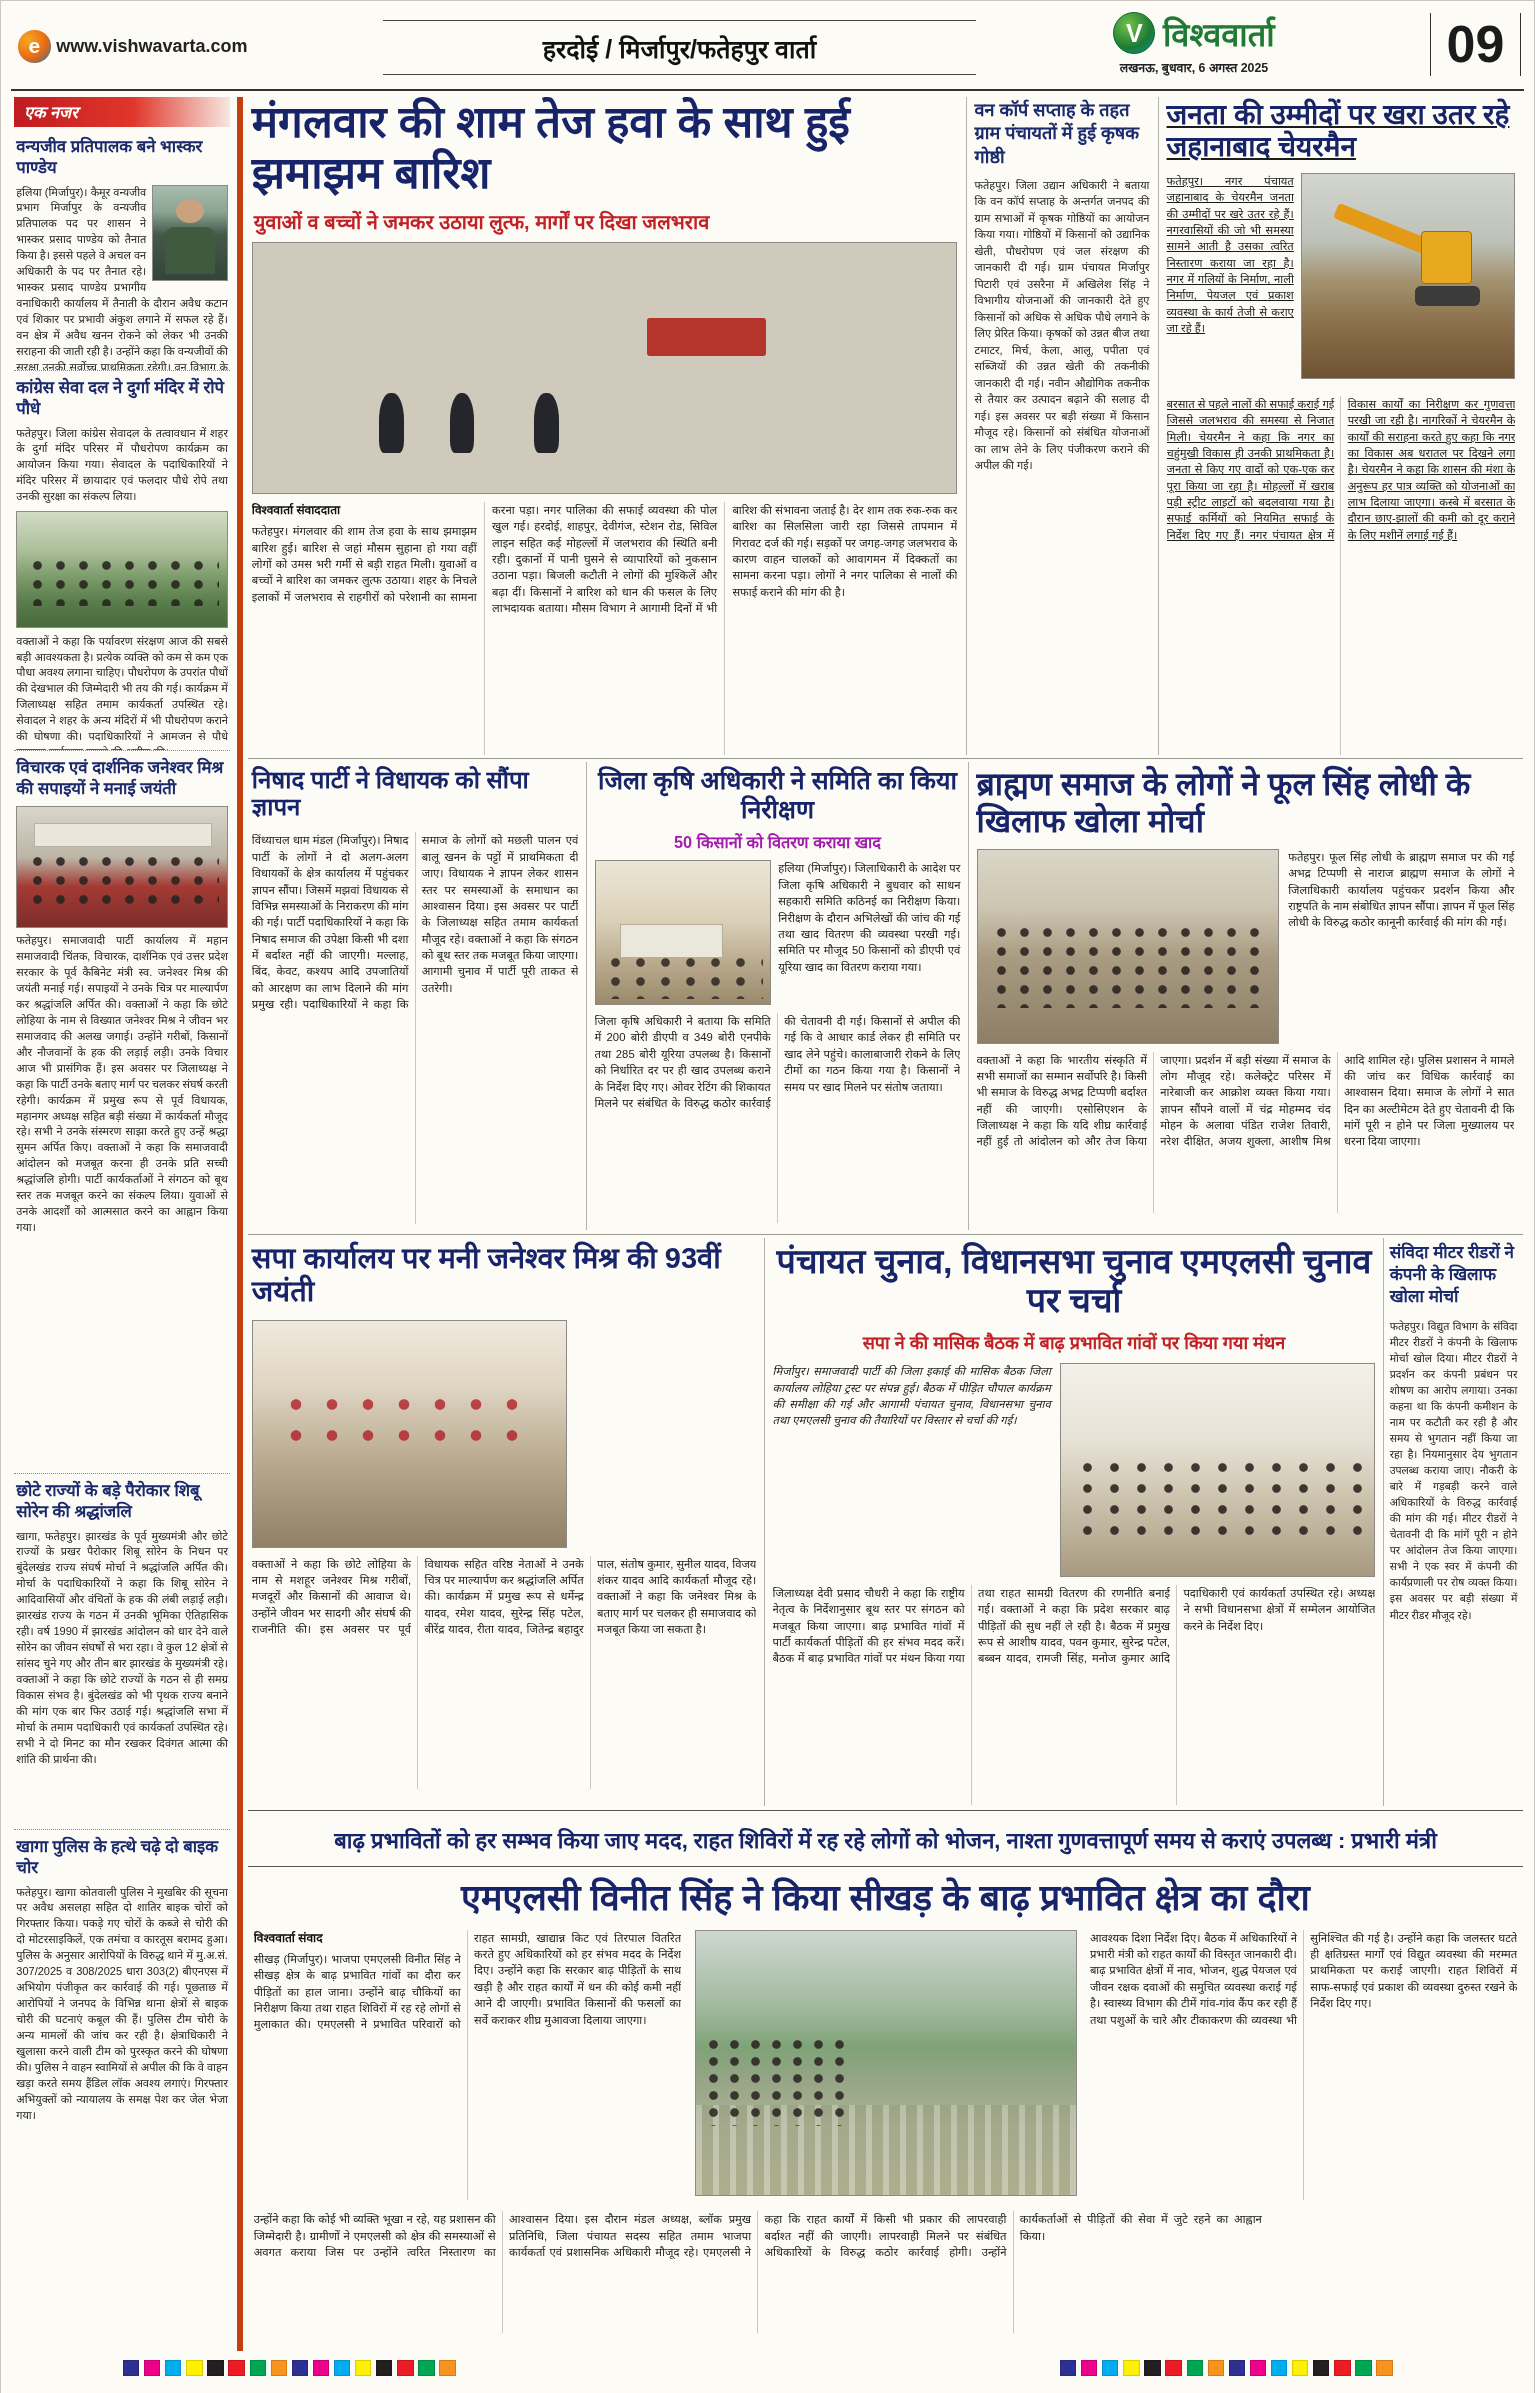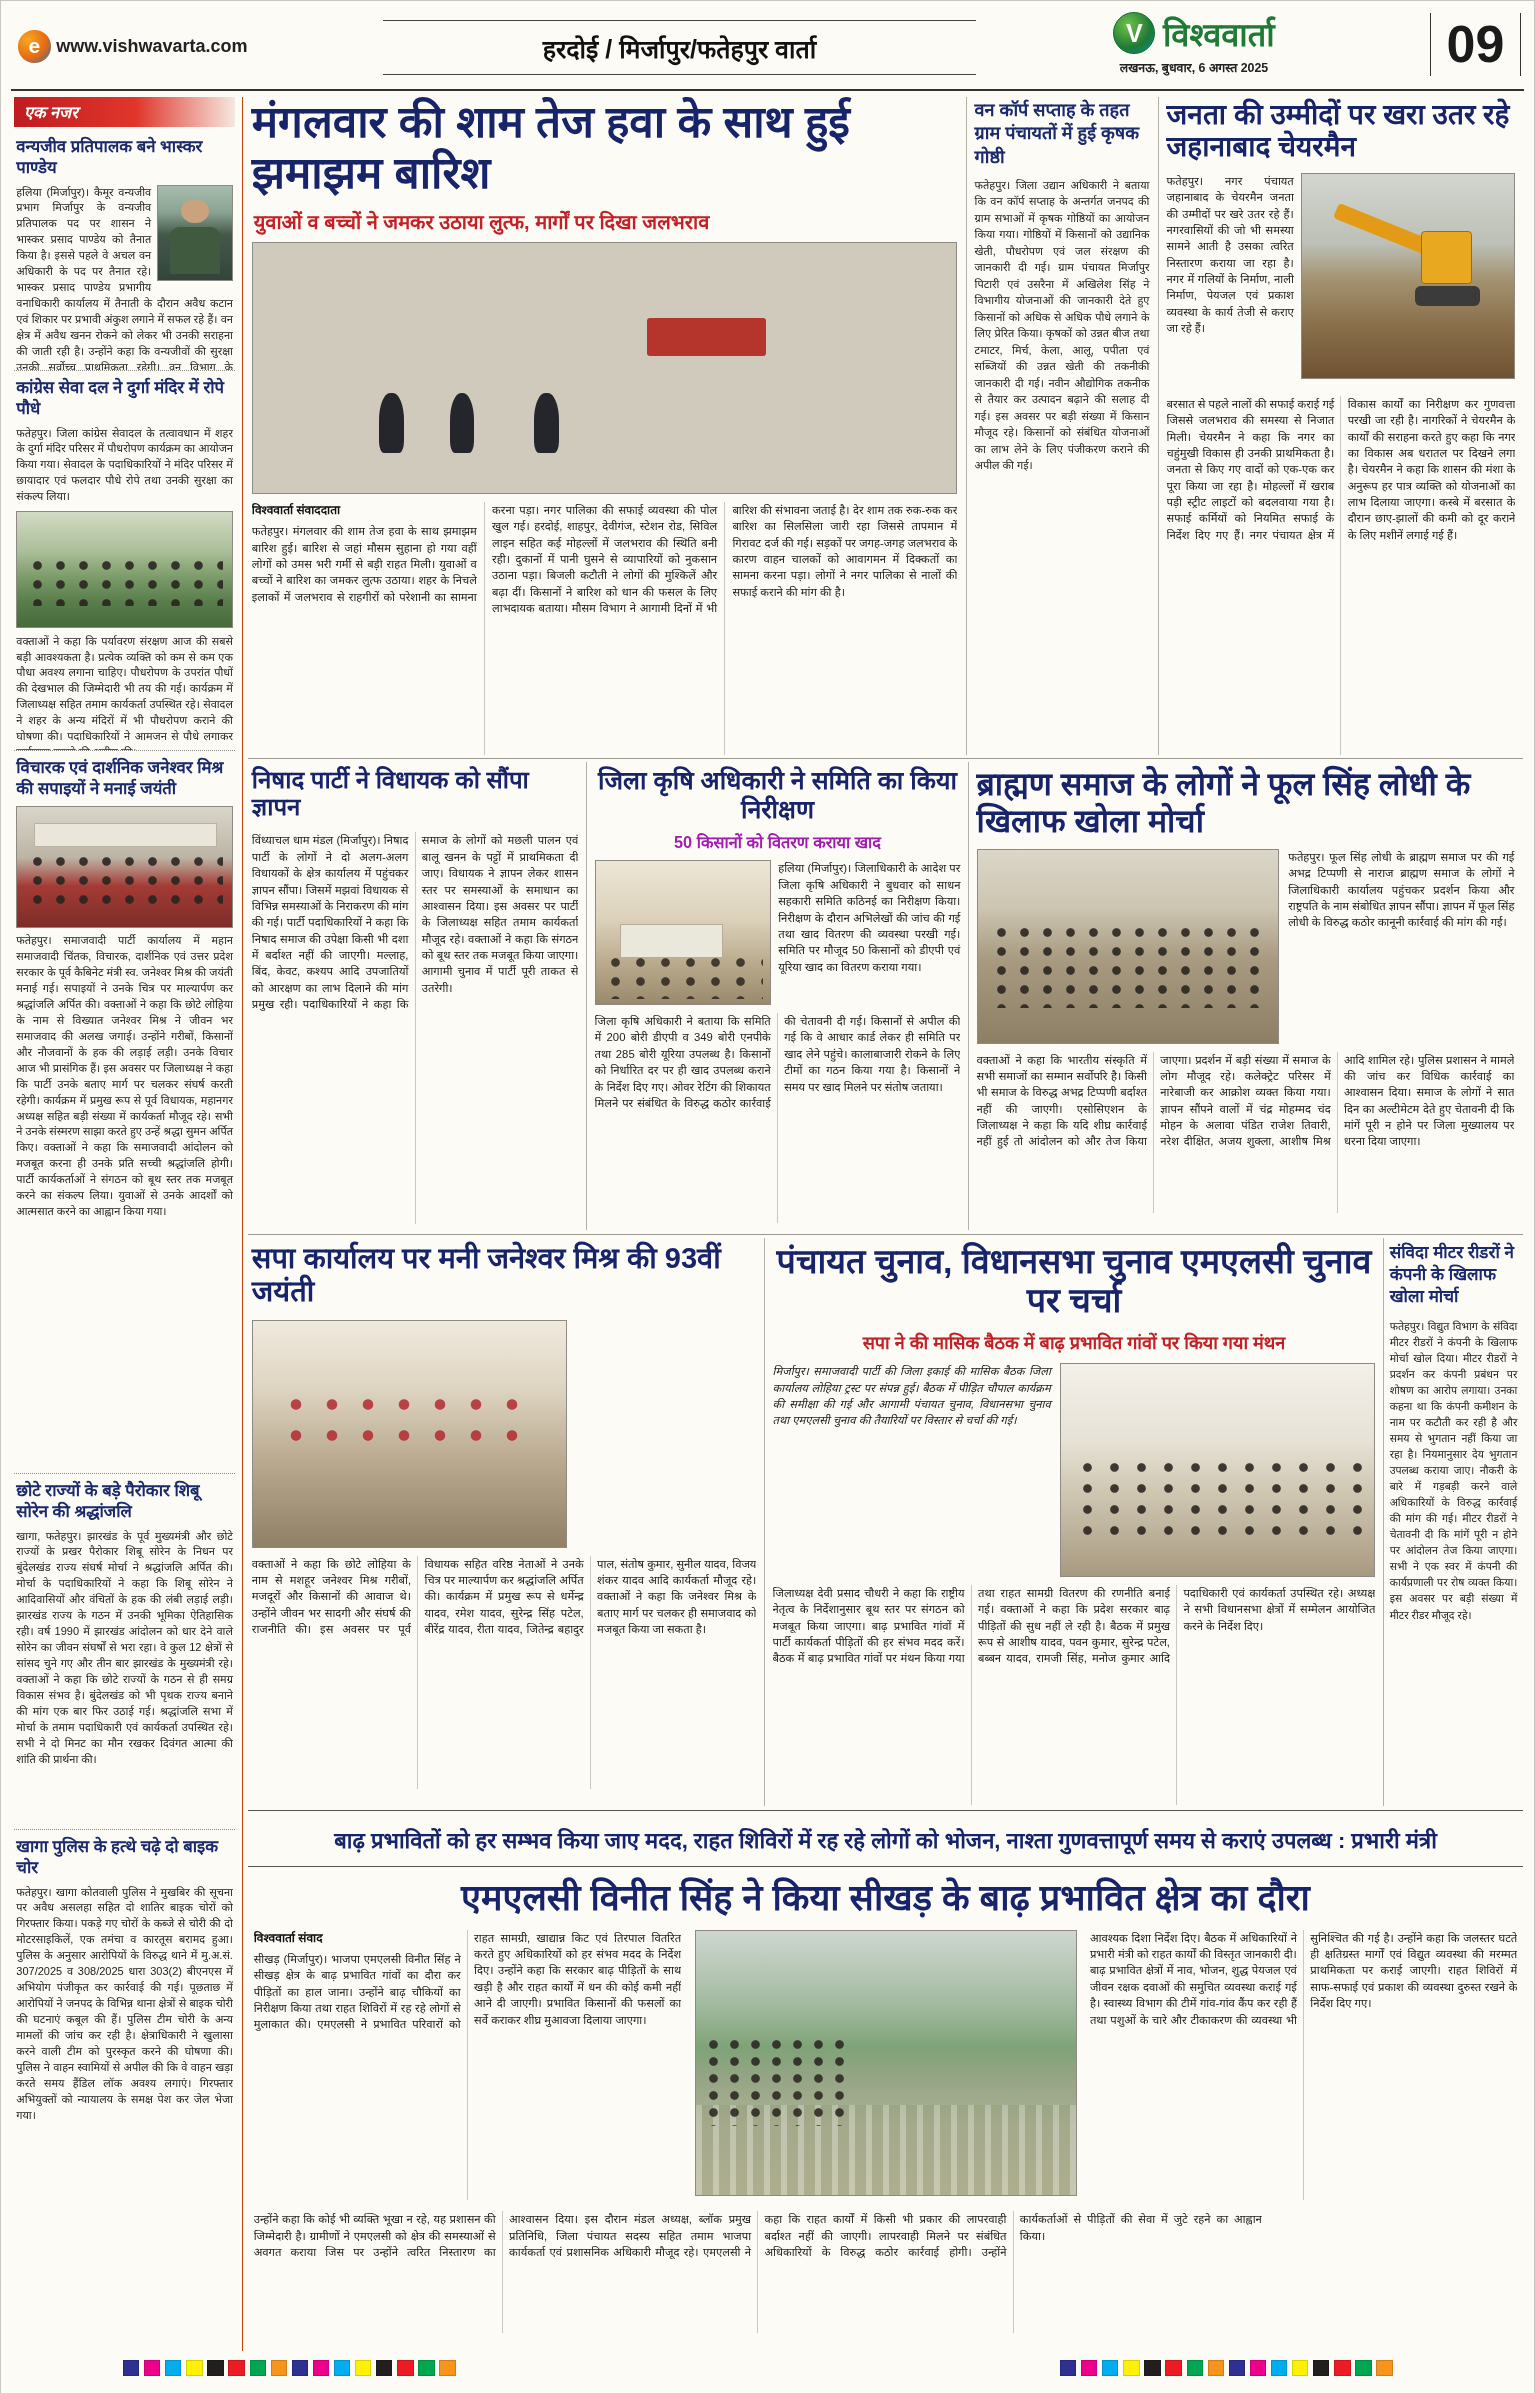--- a/index.html
+++ b/index.html
@@ -58,42 +58,42 @@
   .ph-river::after { content:""; position:absolute; left:2%; top:40%; width:40%; height:34%;
     background-image:radial-gradient(circle, rgba(40,34,30,.85) 3.8px, transparent 4.8px); background-size:21px 17px; }
   .ph-officer { background:linear-gradient(180deg,#a8bcae 0%,#8aa391 28%,#44584a 52%,#33453a 100%); }
   .ph-officer::before { content:""; position:absolute; left:31%; top:14%; width:38%; height:26%; border-radius:50%; background:#caa27e; }
   .ph-officer::after { content:""; position:absolute; left:16%; top:44%; width:68%; height:50%; background:#3f5a3f; border-radius:9.6px 9.6px 0 0; }
   .ph-plant { background:linear-gradient(180deg,#d2dac4 0%,#abbf99 34%,#7d9c6b 56%,#597d4b 78%,#486a3c 100%); }
   .ph-carpet { background:linear-gradient(180deg,#d9d5c9 0%,#bcb5a6 42%,#a33b35 66%,#7e2d29 100%); }
   .ph-carpet::after { content:""; position:absolute; left:8%; top:14%; width:84%; height:18%; background:#eae6dc; border:1px solid #b9b2a0; }
 
   
-  #sidebar { left:13.4px; top:96px; width:229px; height:2254px; border-right:1px solid #c2410c; padding-right:7.6px; }
+  #sidebar { left:13.4px; top:96px; width:229px; height:2254px; border-right:6px solid #c2410c; padding-right:7.6px; }
   .sb-label { background:linear-gradient(90deg,#c01b20 0%,#e0362b 55%,#f6e8e0 100%); color:#fff; font-weight:800; font-style:italic; font-size:16.3px; padding:3.8px 9.6px; margin-bottom:3.8px; }
   .sb-article { padding:6.7px 1.9px 8.6px; border-bottom:1px dotted #8f8d85; overflow:hidden; }
   .sb-title { font-size:16.7px; font-weight:800; color:#1a2a6c; line-height:1.25; margin-bottom:5.7px; }
   .sb-body { font-size:11px; line-height:1.45; text-align:justify; }
   .sb-a1 { height:241px; } .sb-a2 { height:380px; } .sb-a3 { height:723px; } .sb-a4 { height:356px; } .sb-a5 { height:497px; border-bottom:none; }
   .sb-photo-r { float:right; width:76px; height:96px; margin:0 0 3.8px 5.7px; }
   .sb-photo-w { width:100%; height:117px; margin:5.7px 0; }
   .sb-photo-c { width:100%; height:122px; margin:3.8px 0 5.7px; }
 
   
   #main-story { left:247px; top:96px; width:719px; height:658px; padding:0 9.6px 0 3.8px; }
   .ms-headline { font-size:44px; }
   .ms-subhead { font-size:20px; margin:9.6px 1.9px 7.6px; }
   .ms-photo { width:100%; height:252px; }
   .ms-body { margin-top:7.6px; columns:3; column-gap:15.3px; column-rule:1px solid #c9c7c0; height:266px; overflow:hidden; }
 
   #van-corp { left:965px; top:96px; width:191px; height:658px; padding:1.9px 7.6px; }
   .vc-title { font-size:18px; font-weight:800; color:#1a2a6c; line-height:1.3; margin-bottom:7.6px; }
   .vc-body { font-size:11px; line-height:1.5; text-align:justify; }
 
-  #janta { left:1157px; top:96px; width:365px; height:658px; padding:1.9px 7.6px; }
+  #janta { left:1157px; top:96px; width:365px; height:658px; padding:1.9px 7.6px;text-decoration:underline; }
   .jt-headline { font-size:28px; }
   .jt-row { display:flex; gap:7.6px; margin-top:9.6px; }
   .jt-row .body { flex:1; }
   .jt-photo { width:214px; height:206px; flex:none; }
   .jt-body { margin-top:17px; columns:2; column-gap:13.4px; column-rule:1px solid #c9c7c0; height:373px; overflow:hidden; }
 
   
   #nishad { left:247px; top:761px; width:338px; height:468px; padding:3.8px 7.6px 1.9px 3.8px; }
   .ns-headline { font-size:24px; }
   .ns-body { margin-top:11.5px; columns:2; column-gap:13.4px; column-rule:1px solid #c9c7c0; height:392px; overflow:hidden; }

